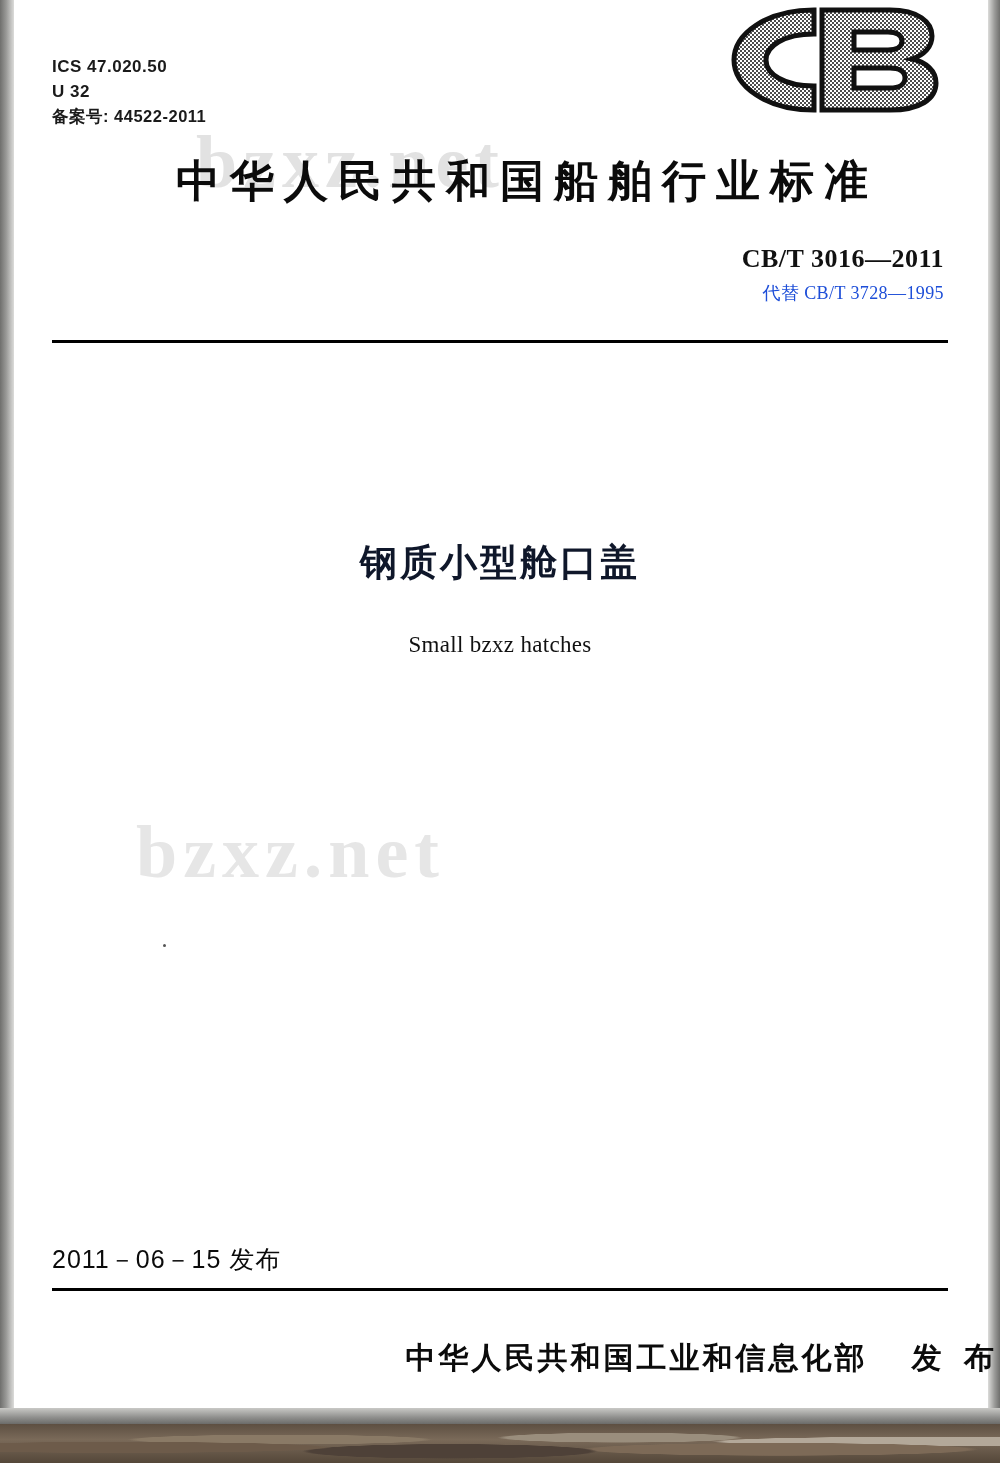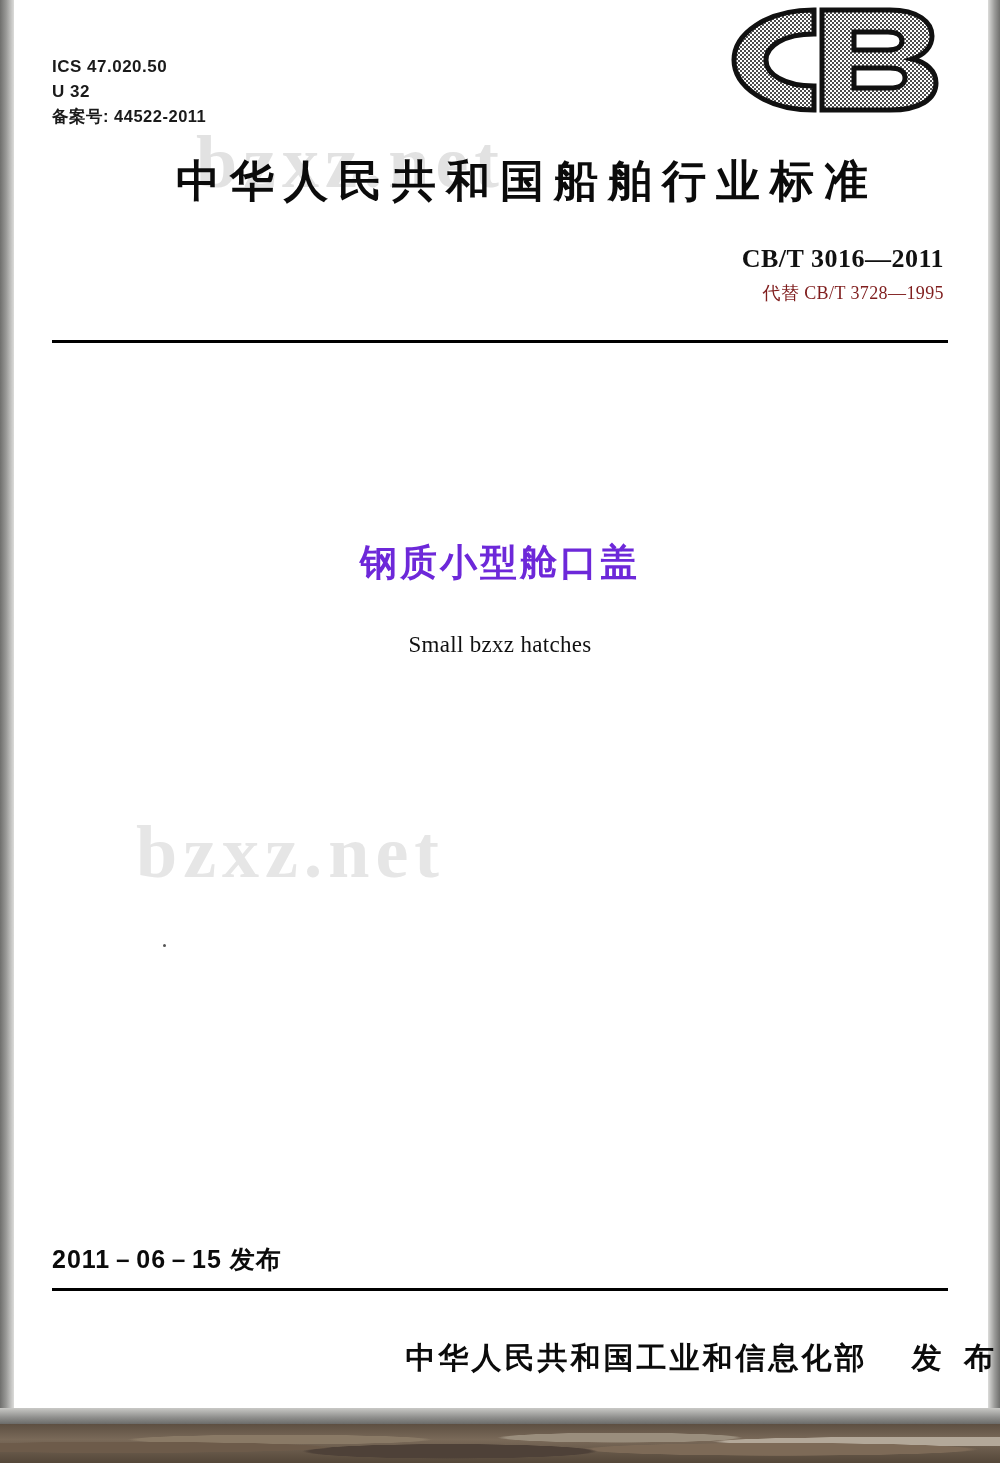--- a/index.html
+++ b/index.html
@@ -109,42 +109,42 @@
     letter-spacing: 0.5px;
     color: #111;
   }
   .std-replace {
     position: absolute;
     right: 56px;
     top: 281px;
     text-align: right;
     font-family: "Liberation Serif", serif;
     font-size: 18px;
-    color: #7f1d1d;
+    color: #1d4ed8;
     letter-spacing: 0.4px;
   }
   .rule-top {
     position: absolute;
     left: 52px;
     right: 52px;
     top: 340px;
     height: 3px;
     background: #000;
   }
 
   .doc-title-cn {
     position: absolute;
     left: 0; right: 0;
     top: 538px;
     text-align: center;
     font-family: "DejaVu Sans", "Liberation Sans", sans-serif;
     font-size: 37px;
     font-weight: 700;
     letter-spacing: 3px;
-    color: #6d28d9;
+    color: #0f172a;
   }
   .doc-title-en {
     position: absolute;
     left: 0; right: 0;
     top: 632px;
     text-align: center;
     font-family: "Liberation Serif", serif;
     font-size: 23px;
     color: #111;
     letter-spacing: 0.3px;
@@ -186,21 +186,21 @@
     color: #e6e6e6;
   }
 
   
   .date-left {
     position: absolute;
     left: 52px;
     top: 1243px;
     font-family: "Liberation Sans", sans-serif;
     font-size: 25px;
-    font-weight: 700;
+    font-weight: 400;
     letter-spacing: 1px;
     color: #0b0b0b;
   }
   .date-right {
     position: absolute;
     right: 56px;
     top: 1243px;
     font-family: "Liberation Sans", sans-serif;
     font-size: 25px;
     font-weight: 700;

